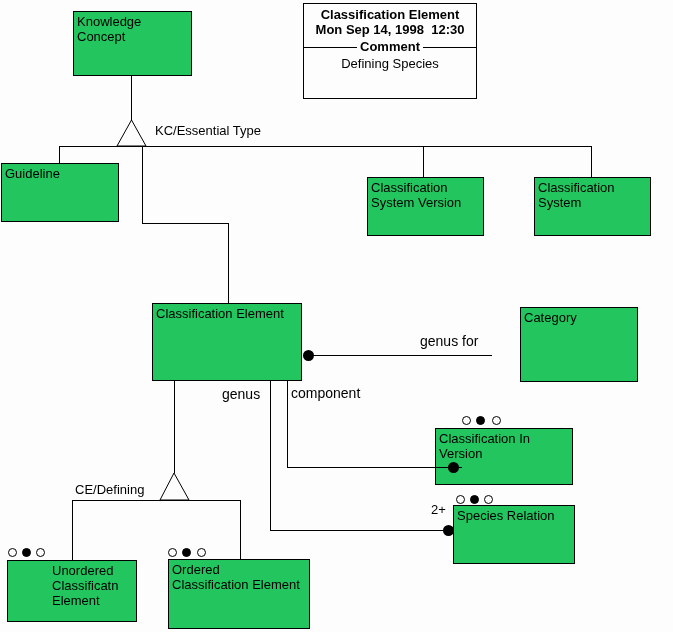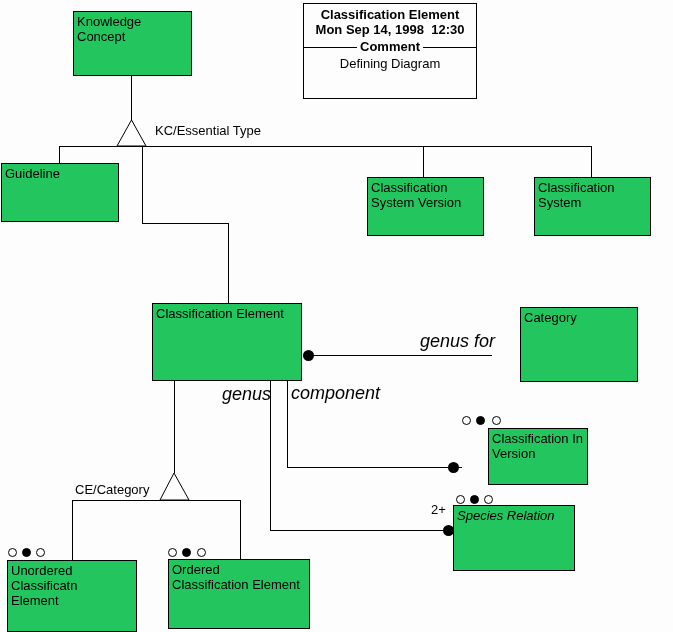--- a/index.html
+++ b/index.html
@@ -14,21 +14,21 @@
     box-sizing:border-box;
   }
   .box-label { padding:2px 3px; white-space:pre-line; line-height:15px; }
   .hline,.vline { position:absolute; background:#000; }
   .hline { height:1px; } .vline { width:1px; }
   .dot { position:absolute; width:11px; height:11px; border-radius:50%; background:#000; }
   .ring { position:absolute; width:9px; height:9px; border-radius:50%;
           border:1px solid #000; box-sizing:border-box; background:#fdfdfd; }
   .ring.filled { background:#000; }
   .lbl { position:absolute; white-space:pre; line-height:15px; }
-  .it { font-style:italic; font-size:18px; }
+  .it { font-size:14px; }
   .tri { position:absolute; }
   .title-box {
     position:absolute; left:303px; top:3px; width:174px; height:96px;
     border:1px solid #000; box-sizing:border-box; background:#fdfdfd;
     text-align:center; padding-top:3px;
   }
   .title-line { font-weight:bold; line-height:15px; white-space:pre; }
   .sep-row { display:flex; align-items:center; margin-top:3px; }
   .sep-line { flex:1; height:1px; background:#000; }
   .sep-label { padding:0 3px; line-height:14px;font-weight:bold; }
@@ -40,21 +40,21 @@
 <div class="canvas">
 
   <div class="title-box">
     <div class="title-line">Classification Element</div>
     <div class="title-line">Mon Sep 14, 1998  12:30</div>
     <div class="sep-row">
       <div class="sep-line"></div>
       <span class="sep-label">Comment</span>
       <div class="sep-line"></div>
     </div>
-    <div class="comment-line">Defining Diagram</div>
+    <div class="comment-line">Defining Species</div>
   </div>
 
   <div class="ebox" style="left:73px; top:11px; width:119px; height:65px;">
     <div class="box-label">Knowledge
 Concept</div>
   </div>
 
   <div class="ebox" style="left:1px; top:163px; width:118px; height:59px;">
     <div class="box-label">Guideline</div>
   </div>
@@ -70,30 +70,30 @@
   </div>
 
   <div class="ebox" style="left:152px; top:303px; width:150px; height:78px;">
     <div class="box-label">Classification Element</div>
   </div>
 
   <div class="ebox" style="left:492px; top:307px; width:118px; height:75px;margin-left:28px;">
     <div class="box-label">Category</div>
   </div>
 
-  <div class="ebox" style="left:488px; top:428px; width:100px; height:57px;">
+  <div class="ebox" style="left:435px; top:428px; width:138px; height:57px;">
     <div class="box-label">Classification In
 Version</div>
   </div>
 
-  <div class="ebox" style="left:453px; top:505px; width:122px; height:66px;font-style:italic;">
+  <div class="ebox" style="left:453px; top:505px; width:122px; height:59px;">
     <div class="box-label">Species Relation</div>
   </div>
 
-  <div class="ebox" style="left:7px; top:560px; width:130px; height:72px;">
+  <div class="ebox" style="left:7px; top:560px; width:130px; height:62px;padding-left:41px;">
     <div class="box-label">Unordered
 Classificatn
 Element</div>
   </div>
 
   <div class="ebox" style="left:168px; top:559px; width:142px; height:70px;">
     <div class="box-label">Ordered
 Classification Element</div>
   </div>
 
@@ -139,19 +139,19 @@
 
   <div class="ring" style="left:8px;  top:548px;"></div>
   <div class="ring filled" style="left:22px; top:548px;"></div>
   <div class="ring" style="left:36px; top:548px;"></div>
 
   <div class="ring" style="left:168px; top:548px;"></div>
   <div class="ring filled" style="left:182px; top:548px;"></div>
   <div class="ring" style="left:197px; top:548px;"></div>
 
   <div class="lbl" style="left:155px; top:123px;">KC/Essential Type</div>
-  <div class="lbl" style="left:75px;  top:482px;">CE/Category</div>
+  <div class="lbl" style="left:75px;  top:482px;">CE/Defining</div>
   <div class="lbl it" style="left:420px; top:334px;">genus for</div>
   <div class="lbl it" style="left:222px; top:387px;text-align:right;">genus</div>
   <div class="lbl it" style="left:291px; top:386px;">component</div>
   <div class="lbl" style="left:431px; top:502px;">2+</div>
 
 </div>
 
 </body></html>

